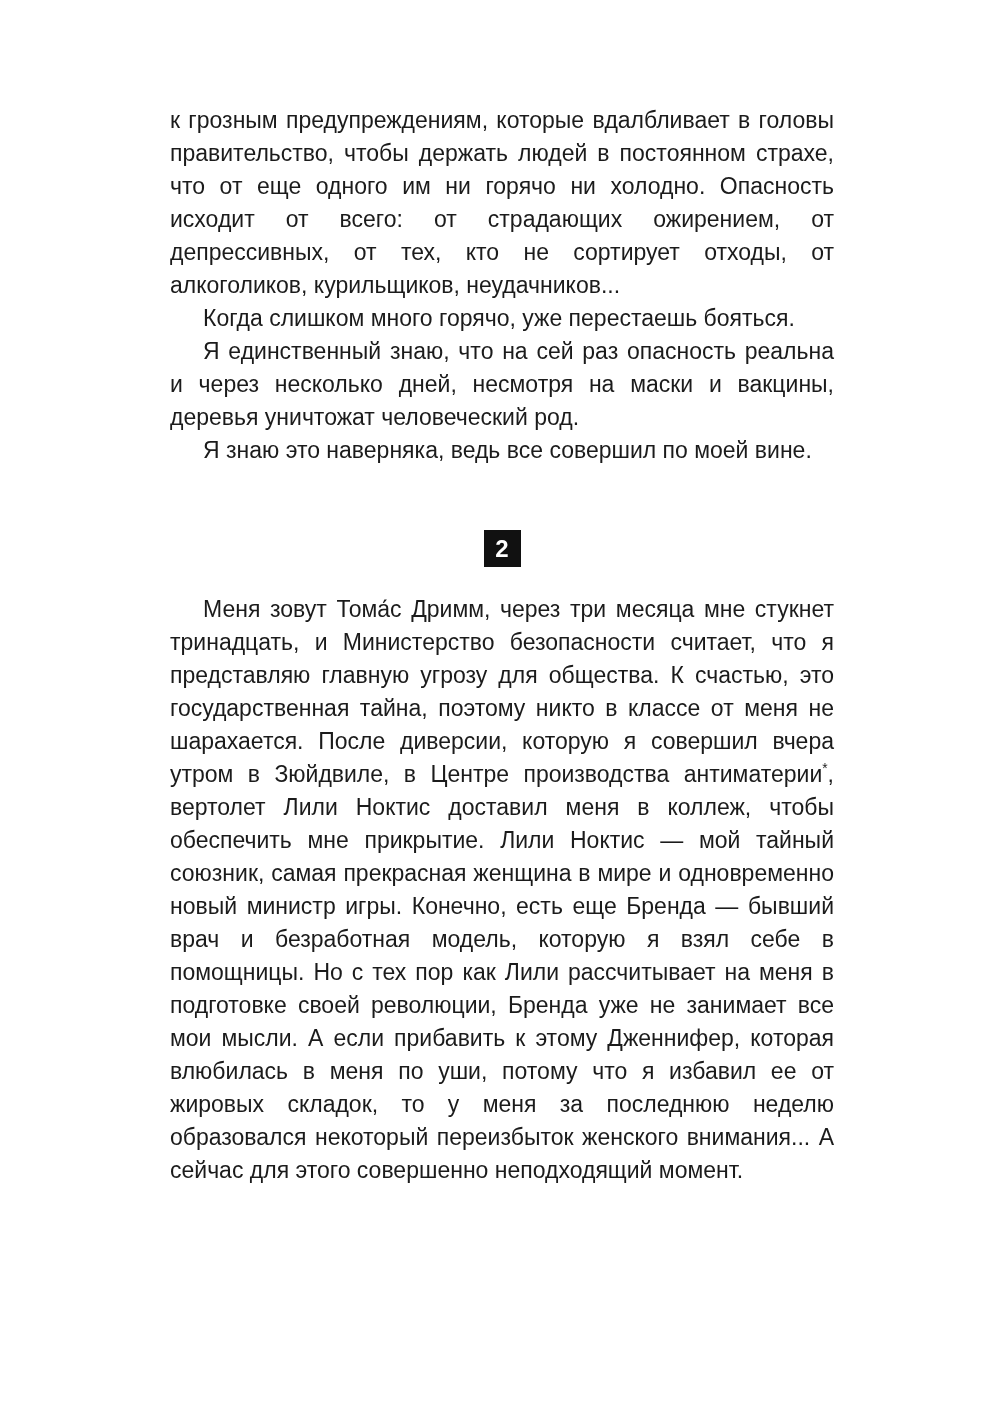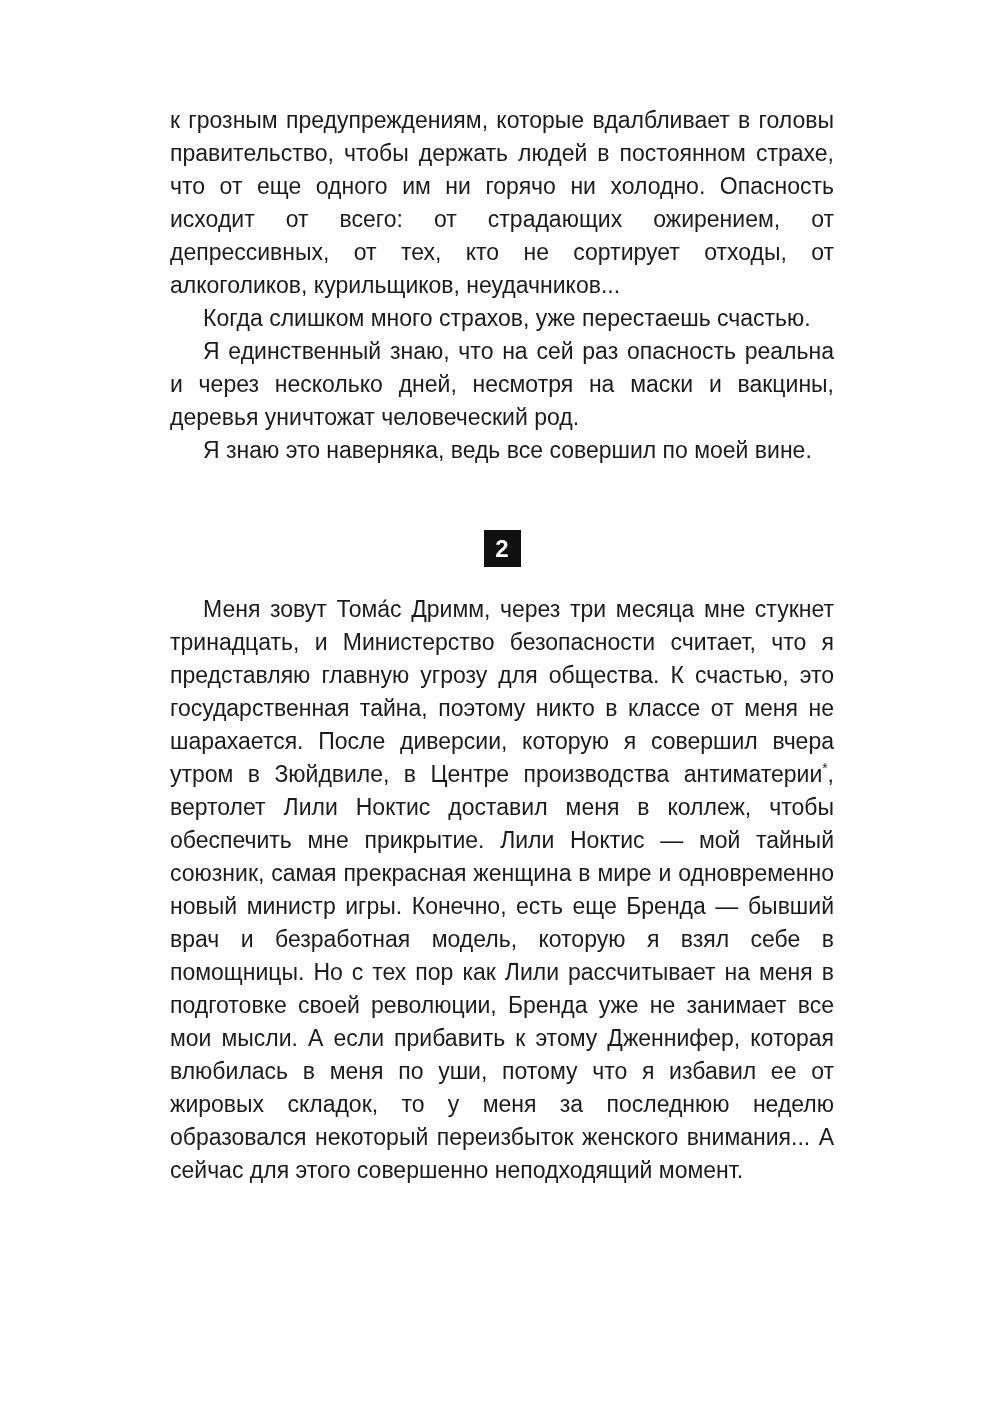--- a/index.html
+++ b/index.html
@@ -92,21 +92,21 @@
 </style>
 </head>
 <body>
 
 <div class="page">
 
   <div class="text-block">
 
     <p>к грозным предупреждениям, которые вдалбливает в головы правительство, чтобы держать людей в постоянном страхе, что от еще одного им ни горячо ни холодно. Опасность исходит от всего: от страдающих ожирением, от депрессивных, от тех, кто не сортирует отходы, от алкоголиков, курильщиков, неудачников...</p>
 
-    <p class="indent">Когда слишком много страхов, уже перестаешь счастью.</p>
+    <p class="indent">Когда слишком много горячо, уже перестаешь бояться.</p>
 
     <p class="indent">Я единственный знаю, что на сей раз опасность реальна и через несколько дней, несмотря на маски и вакцины, деревья уничтожат человеческий род.</p>
 
     <p class="indent">Я знаю это наверняка, ведь все совершил по моей вине.</p>
 
     <div class="chapter-row">
       <span class="chapter-badge">2</span>
     </div>
 
     <p class="indent"><span>Меня зовут Тома́с Дримм, через три месяца мне стукнет тринадцать, и Министерство безопасности считает, что я представляю главную угрозу для общества. К счастью, это государственная тайна, поэтому никто в классе от меня не шарахается. После диверсии, которую я совершил вчера утром в Зюйдвиле, в Центре производства антиматерии</span><sup class="fn-mark">*</sup><span>, вертолет Лили Ноктис доставил меня в коллеж, чтобы обеспечить мне прикрытие. Лили Ноктис — мой тайный союзник, самая прекрасная женщина в мире и одновременно новый министр игры. Конечно, есть еще Бренда — бывший врач и безработная модель, которую я взял себе в помощницы. Но с тех пор как Лили рассчитывает на меня в подготовке своей революции, Бренда уже не занимает все мои мысли. А если прибавить к этому Дженнифер, которая влюбилась в меня по уши, потому что я избавил ее от жировых складок, то у меня за последнюю неделю образовался некоторый переизбыток женского внимания... А сейчас для этого совершенно неподходящий момент.</span></p>

